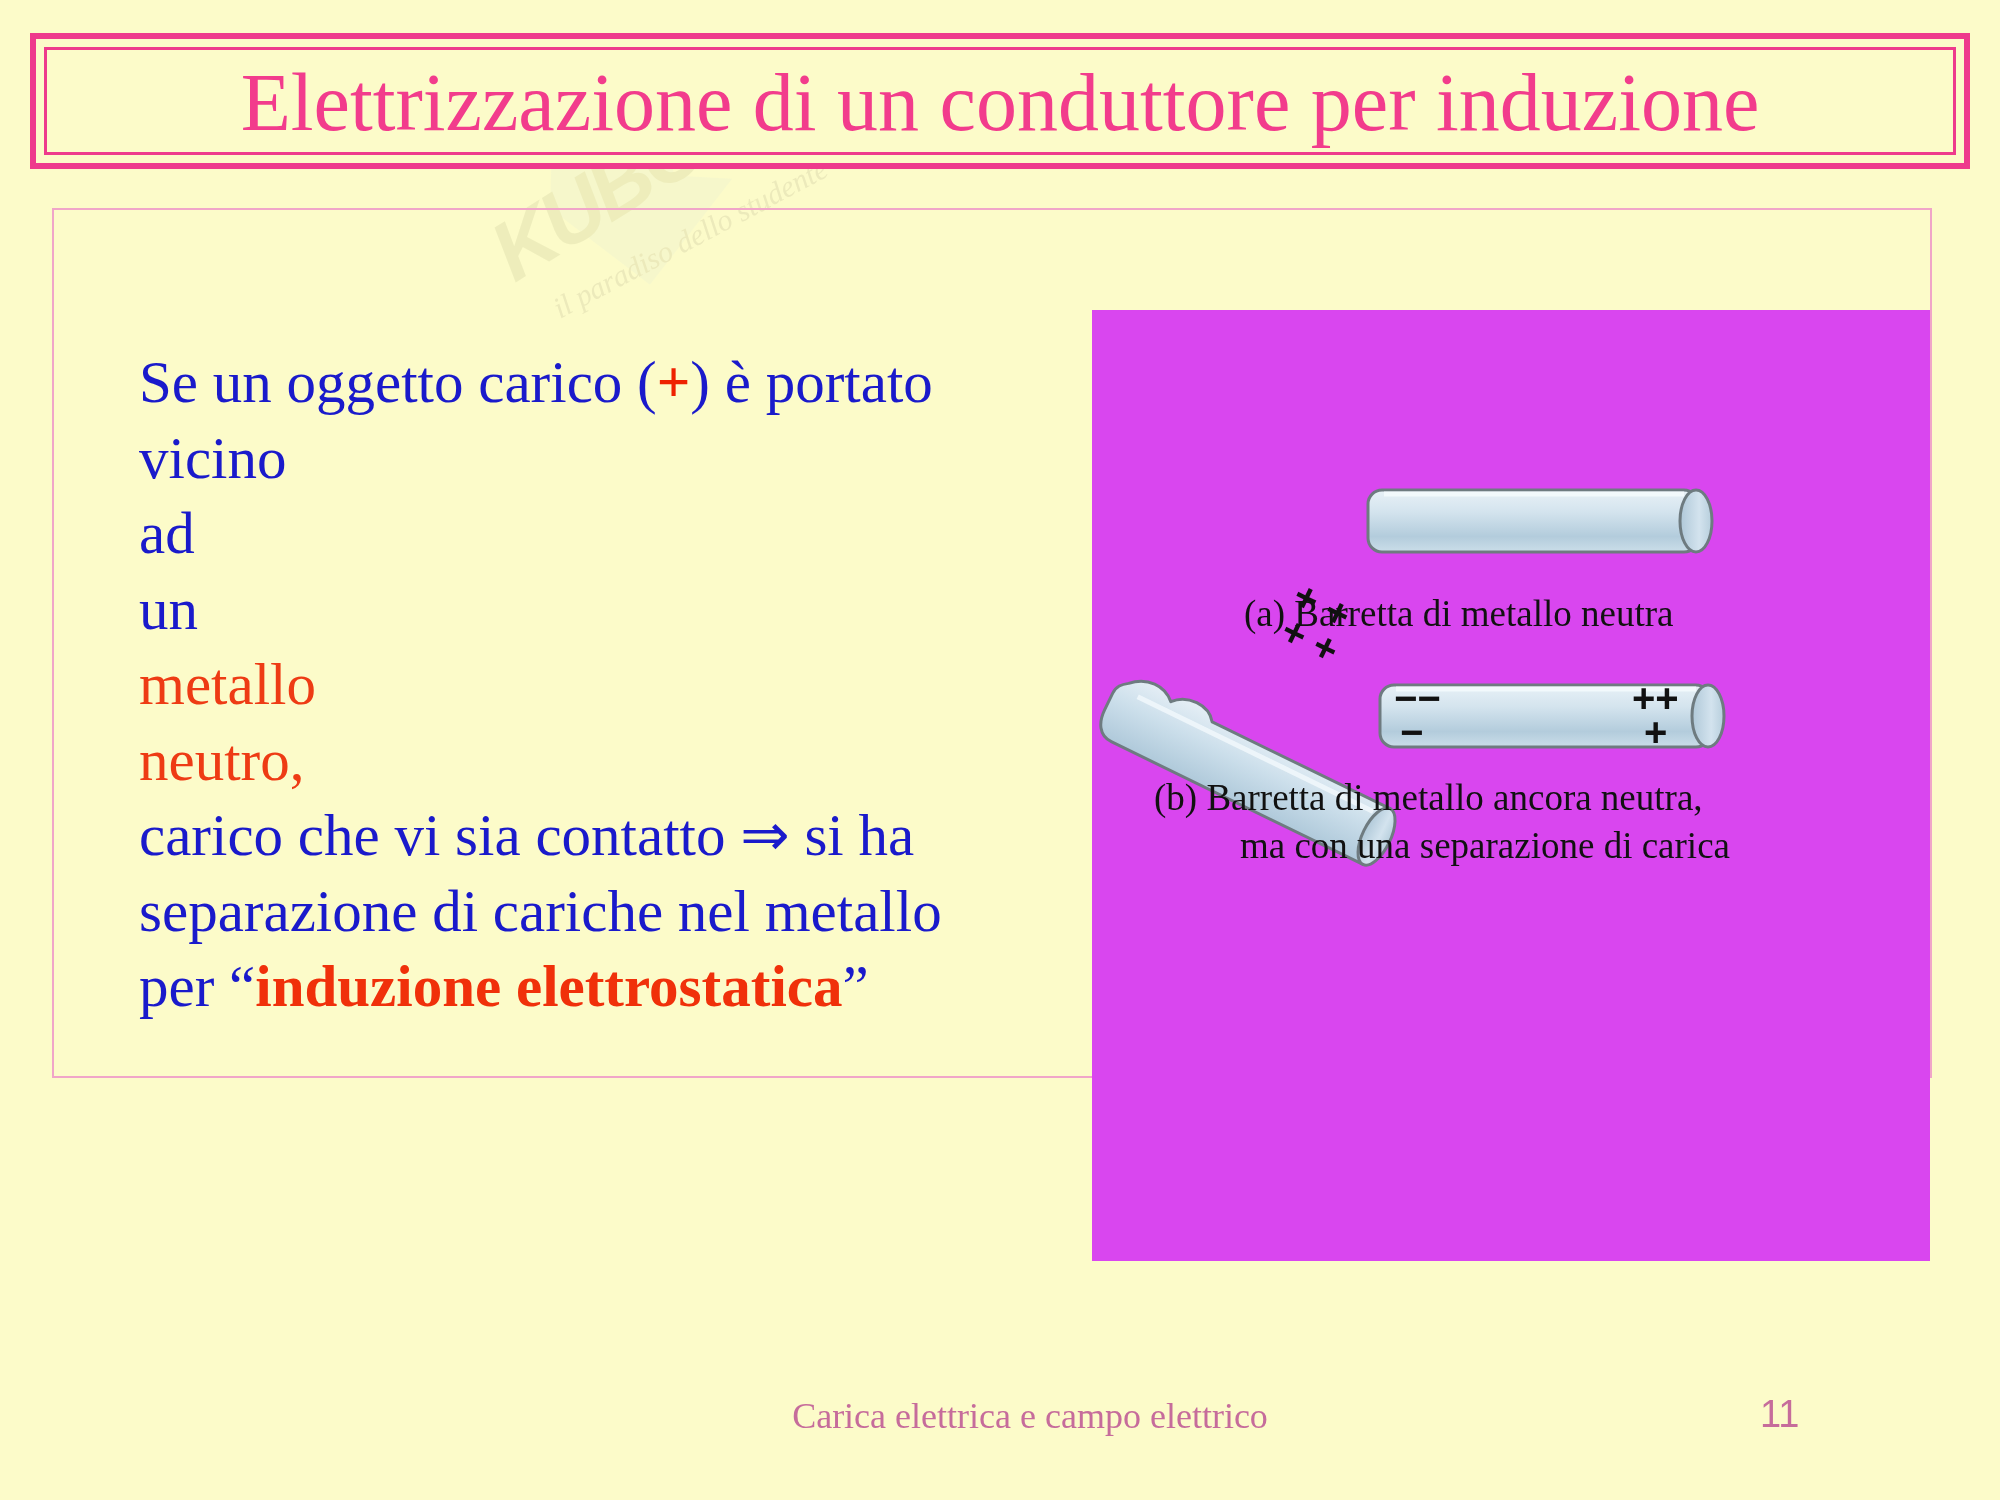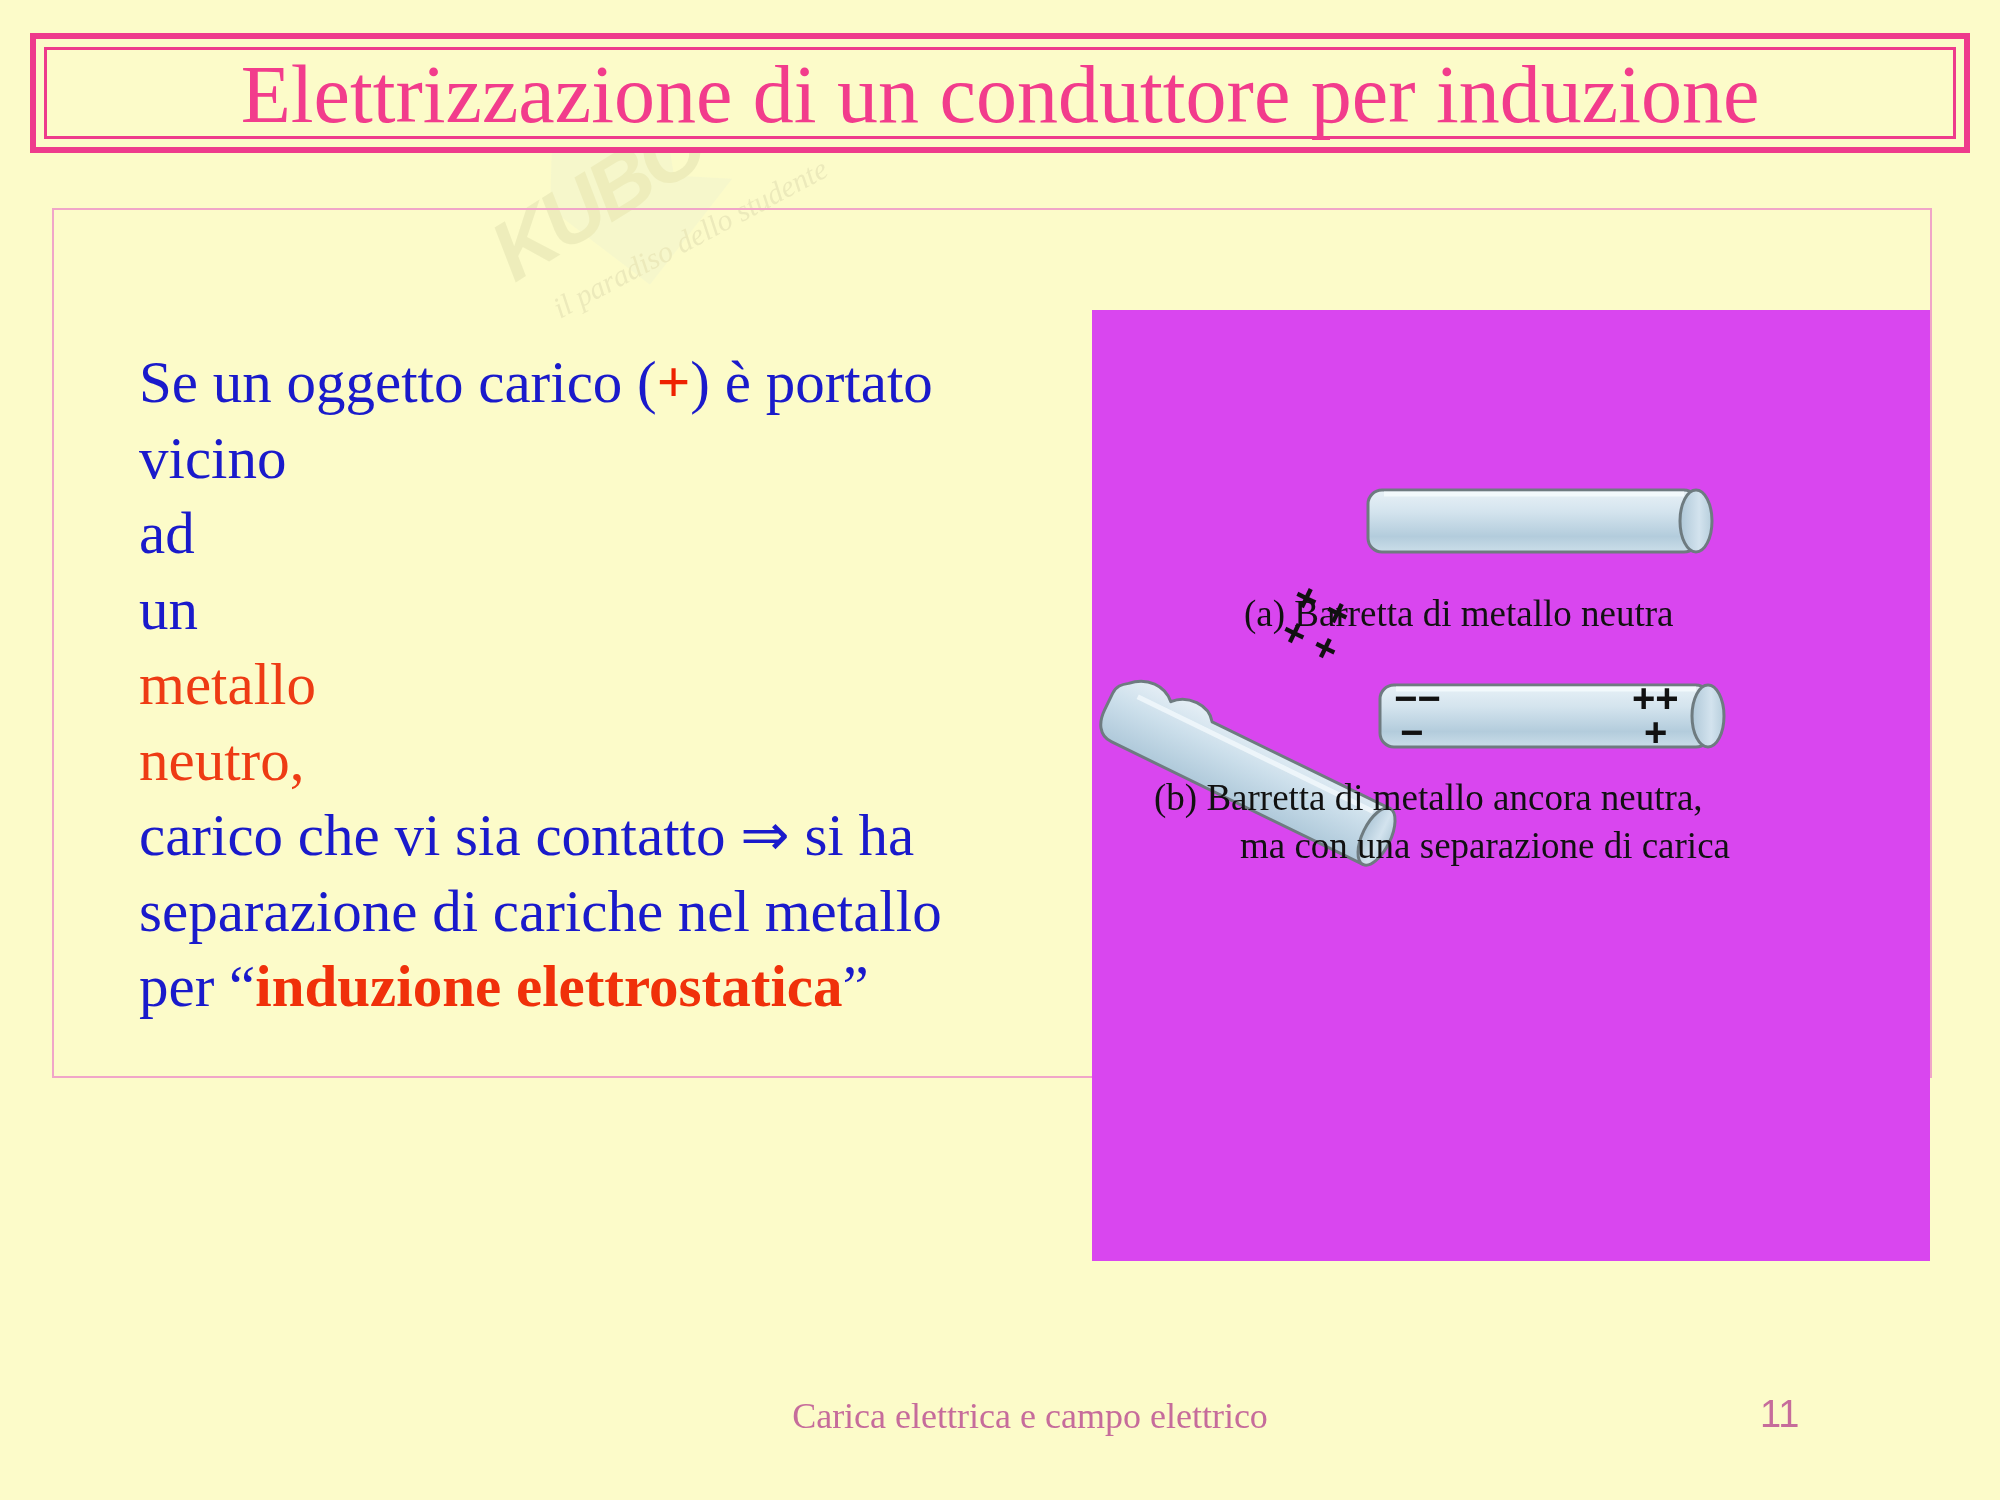--- a/index.html
+++ b/index.html
@@ -32,21 +32,21 @@
   }
   .wm-text2{
     position:absolute;left:10px;top:185px;
     font-size:30px;font-style:italic;color:#C9C49C;
     transform:rotate(4deg);
     white-space:nowrap;
   }
 
   
   .title-outer{
-    position:absolute;left:30px;top:33px;width:1940px;height:120px;
+    position:absolute;left:30px;top:33px;width:1940px;height:136px;
     border:6px solid #EE3B8C;
     box-sizing:border-box;
     background:#FCFBC9;
   }
   .title-inner{
     position:absolute;left:8px;top:8px;right:8px;bottom:8px;
     border:3px solid #EE3B8C;
     box-sizing:border-box;
     display:flex;align-items:center;justify-content:center;
   }

